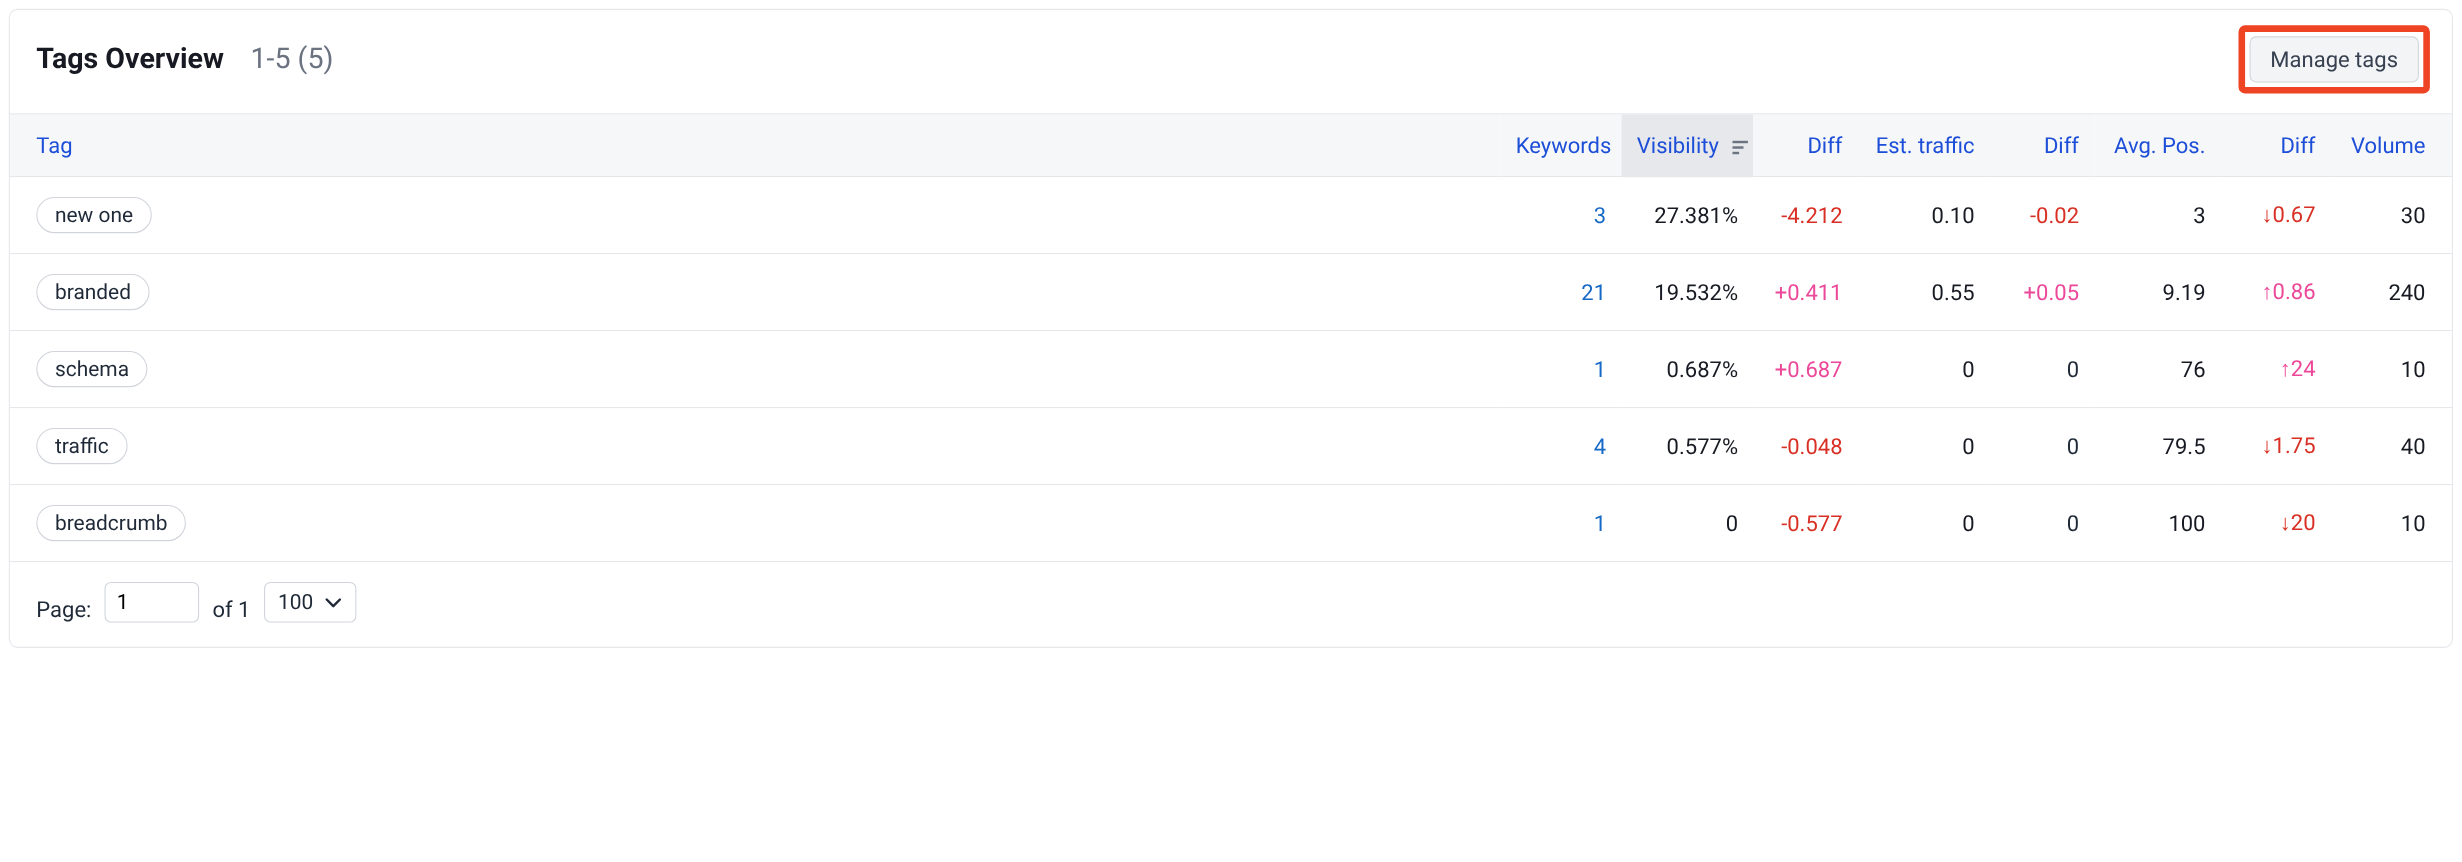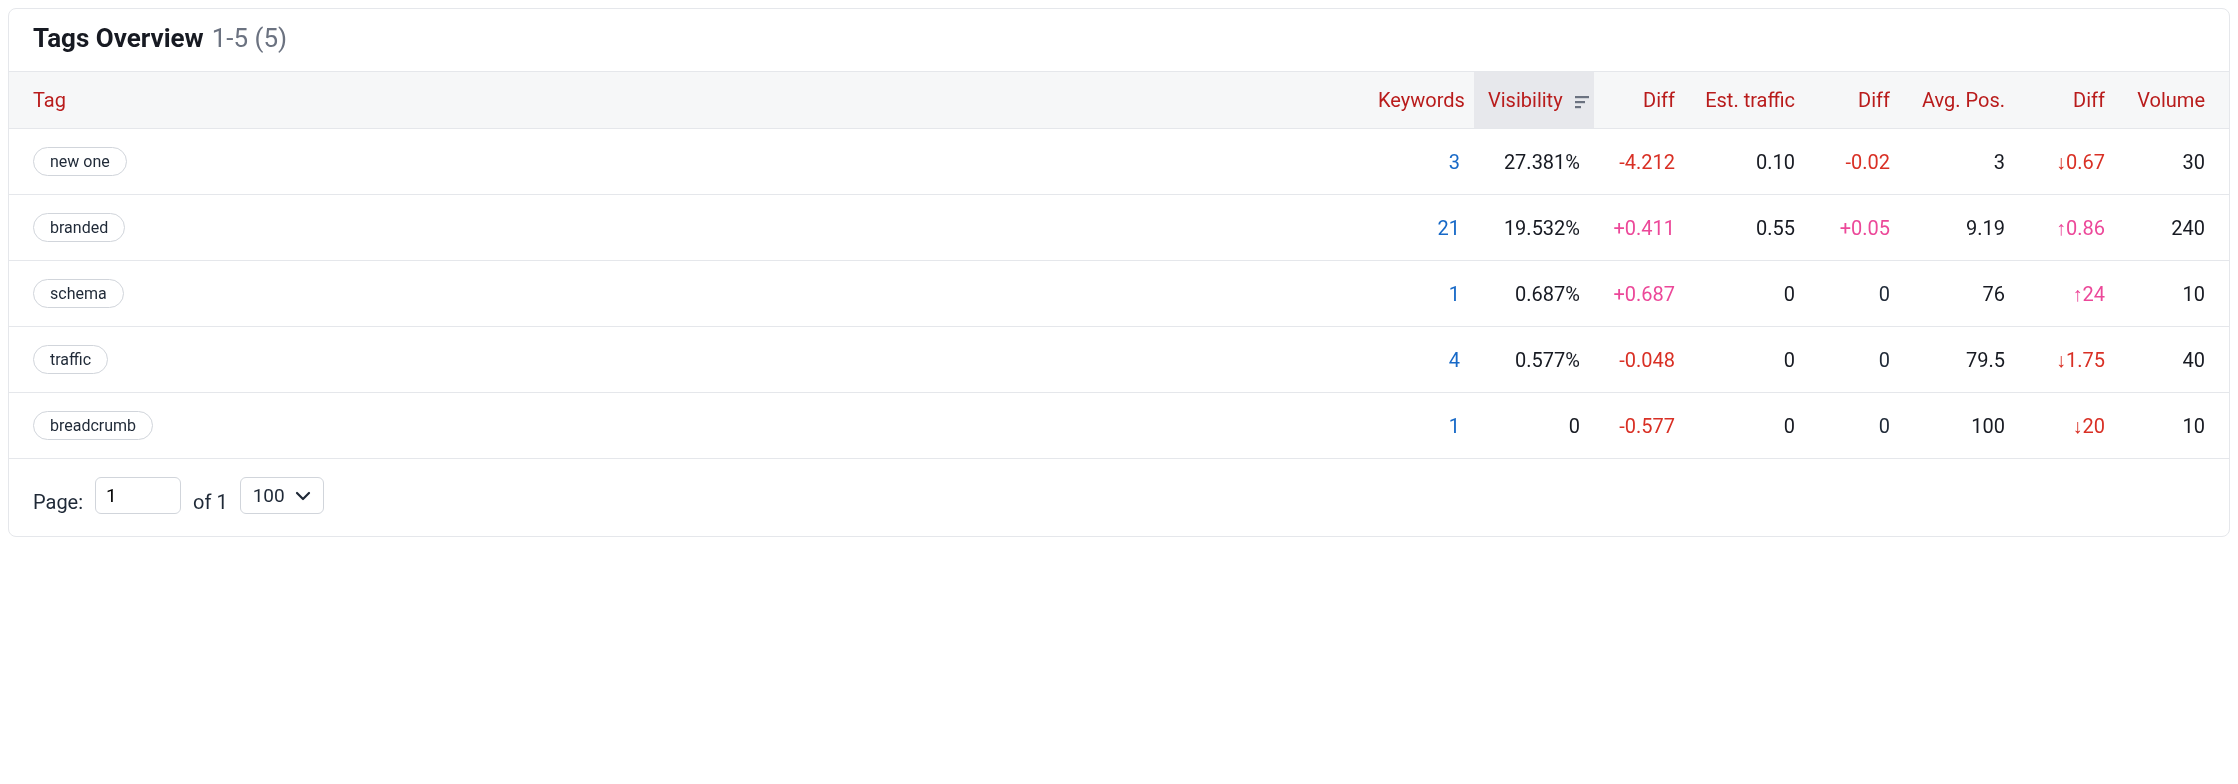--- a/index.html
+++ b/index.html
@@ -26,20 +26,21 @@
   .title {
     font-size: 26px;
     font-weight: 700;
     display: flex;
     align-items: flex-start;
     gap: 8px;
   }
   .title-count {
     font-weight: 400;
     color: #6b7280;
+    margin-left: 16px;
   }
   .highlight-box {
     border: 6px solid #ef4423;
     border-radius: 6px;
     padding: 4px;
     display: inline-flex;
   }
   .manage-btn {
     background: #f3f4f6;
     border: 1px solid #d1d5db;
@@ -51,21 +52,21 @@
     font-family: inherit;
   }
   table {
     width: 100%;
     border-collapse: collapse;
     table-layout: fixed;
   }
   thead th {
     background: #f6f7f8;
     font-weight: 400;
-    color: #b91c1c;
+    color: #1d4ed8;
     text-align: right;
     padding: 16px 14px;
     border-top: 1px solid #e5e7eb;
     border-bottom: 1px solid #e5e7eb;
     font-size: 20px;
     white-space: nowrap;
   }
   thead th.sorted {
     background: #e7e8ec;
   }
@@ -77,21 +78,21 @@
     font-size: 20px;
     white-space: nowrap;
   }
   tbody tr:last-child td { border-bottom: 1px solid #e5e7eb; }
   tbody td:first-child { text-align: left; padding-left: 24px; }
   .tag-chip {
     display: inline-block;
     border: 1px solid #d1d5db;
     border-radius: 999px;
     padding: 4px 16px;
-    font-size: 16px;
+    font-size: 19px;
     color: #1f2937;
     background: #fff;
   }
   .keywords-link { color: #1769c7; cursor: pointer; }
   .pos { color: #ec4899; }
   .neg { color: #d93025; }
   .neutral { color: #1f2937; }
   .sort-icon {
     display: inline-flex;
     vertical-align: middle;
@@ -141,20 +142,23 @@
 </style>
 </head>
 <body>
 
 <div class="panel">
 
   <div class="panel-header">
     <div class="title">
       <span>Tags Overview</span>
       <span class="title-count">1-5 (5)</span>
+    </div>
+    <div class="highlight-box">
+      <button class="manage-btn">Manage tags</button>
     </div>
   </div>
 
   <table>
     <colgroup>
       <col class="col-tag">
         <col class="col-kw">
         <col class="col-vis">
         <col class="col-diff1">
       <col class="col-traffic">

